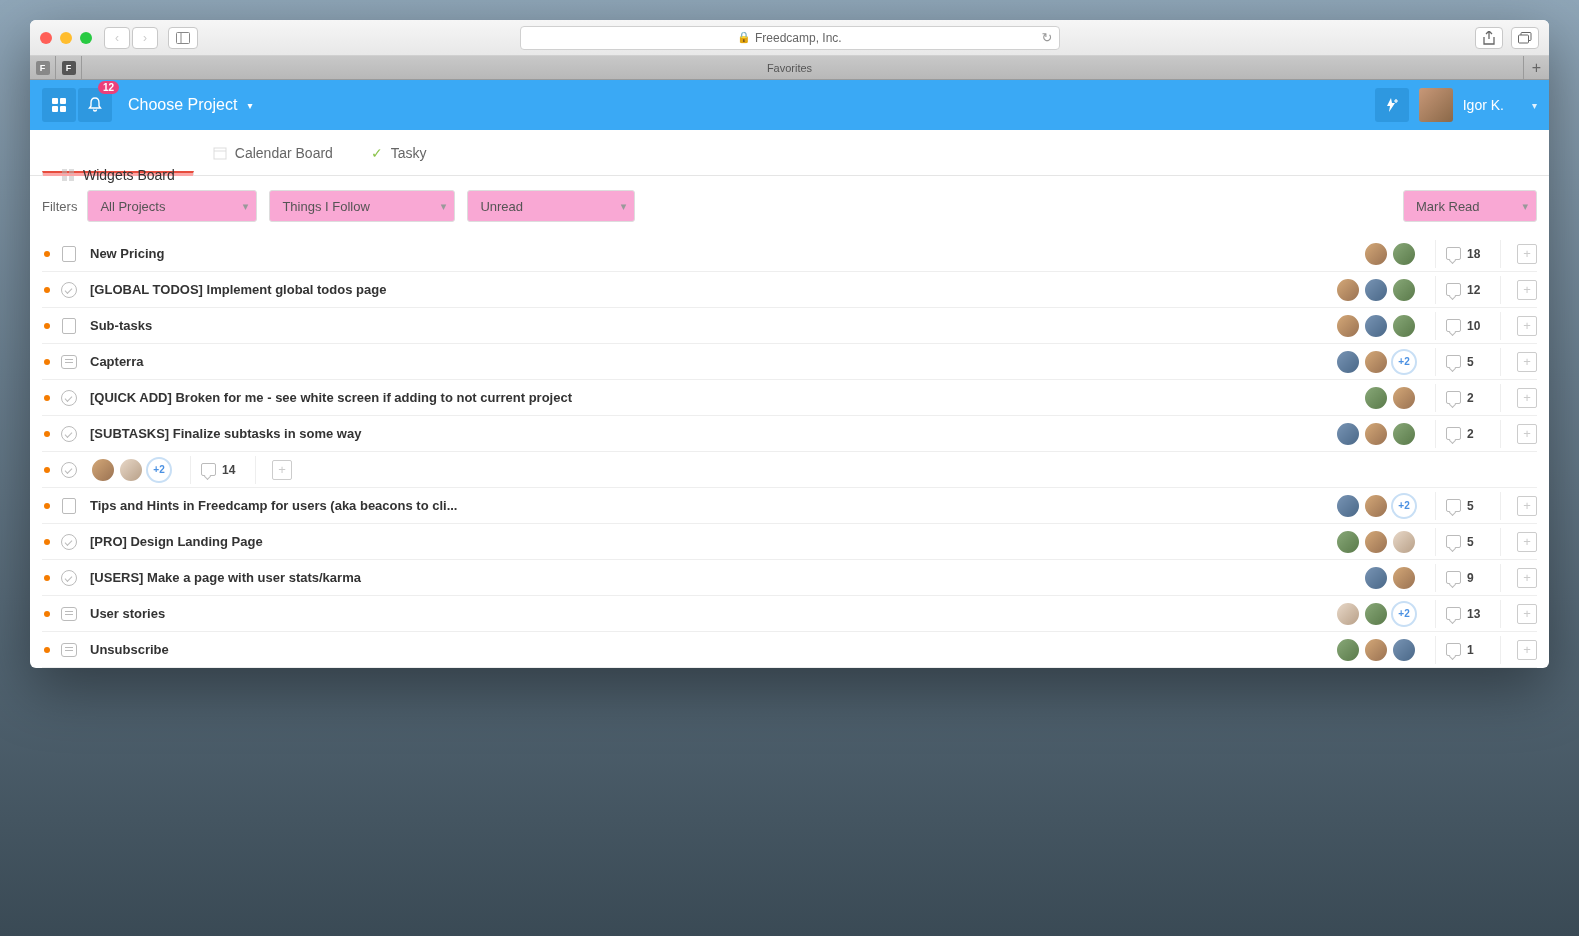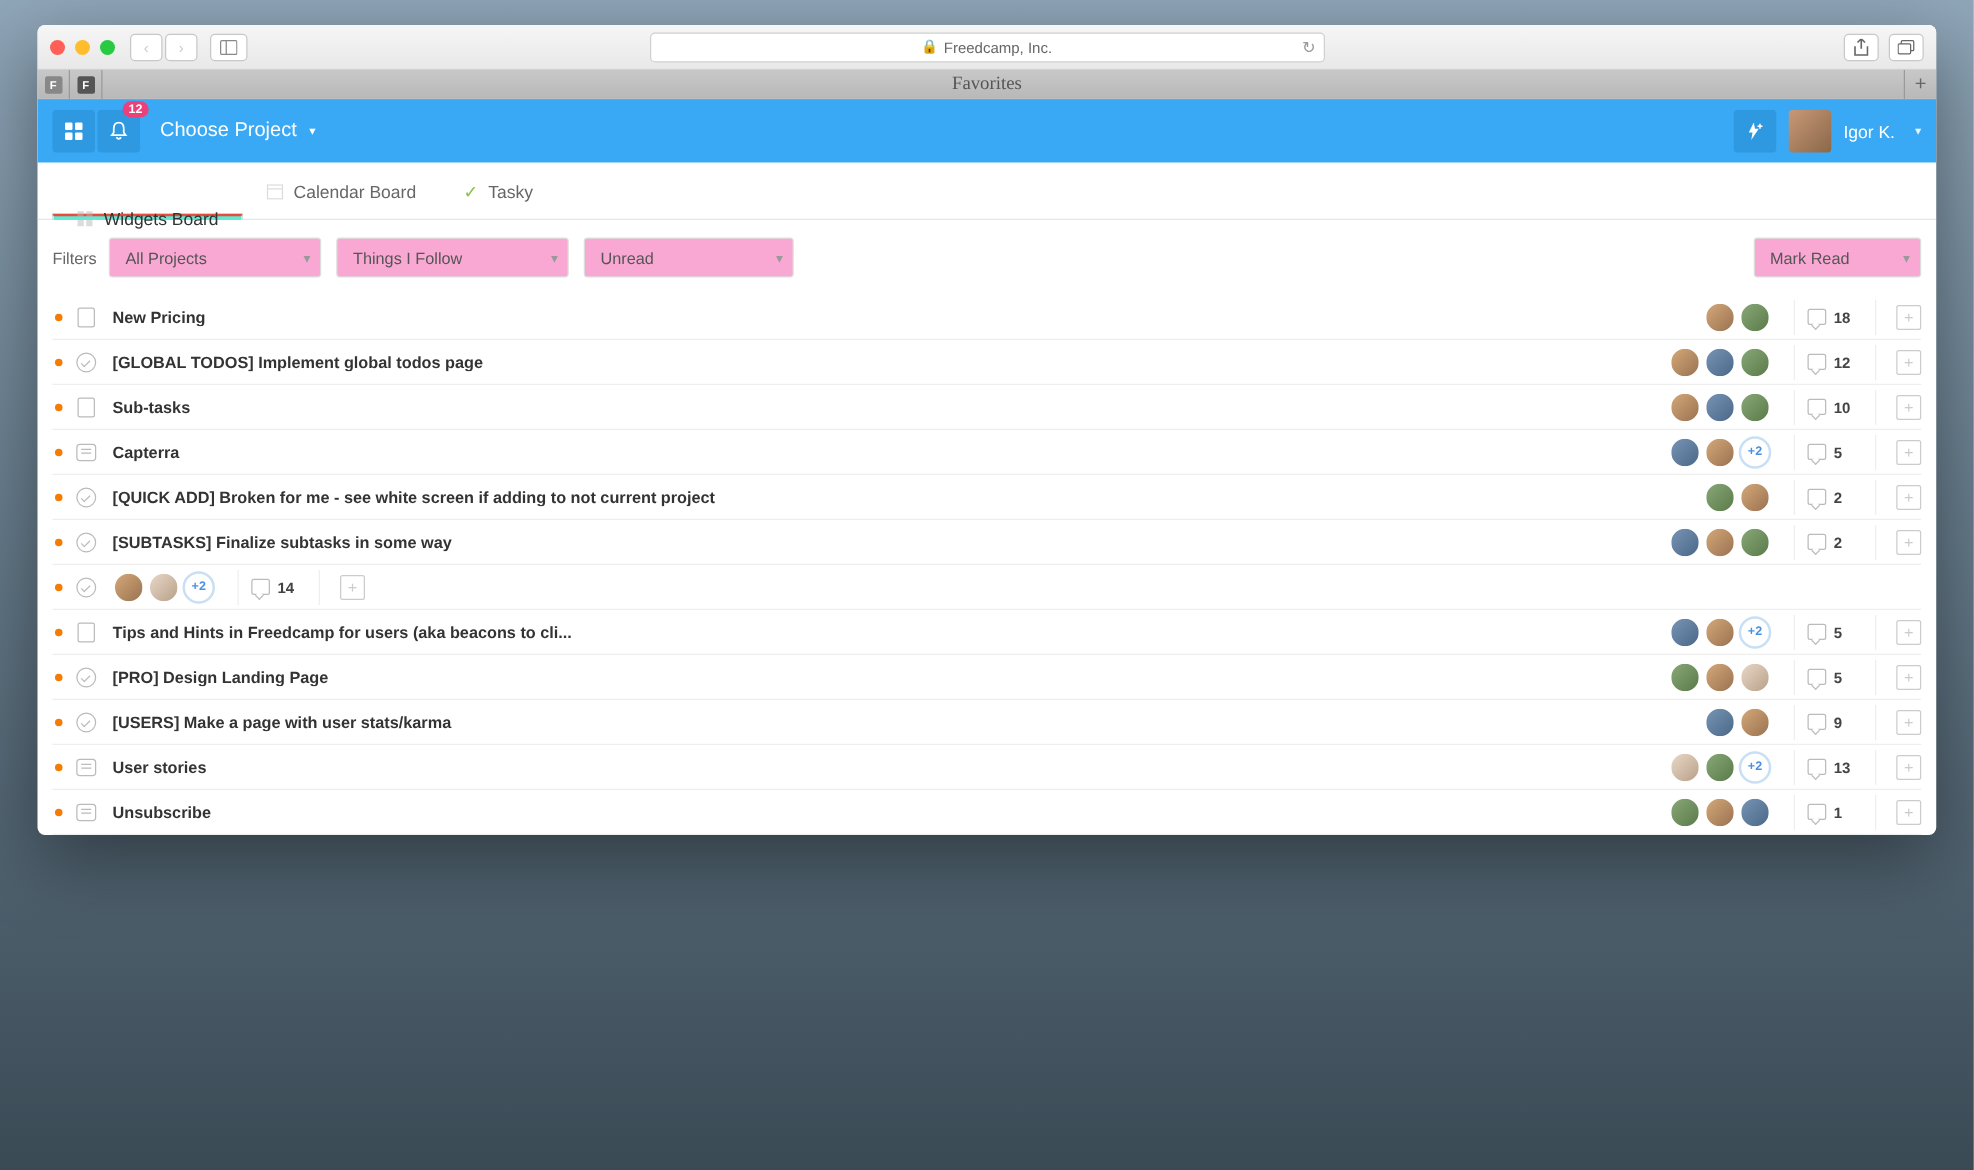--- a/index.html
+++ b/index.html
@@ -17,38 +17,38 @@
     .addr{position:absolute;left:50%;transform:translateX(-50%);width:540px;height:24px;background:#fff;border:1px solid #d0d0d0;border-radius:4px;display:flex;align-items:center;justify-content:center;font-size:12px;color:#666;}
     .addr .lock{color:#4caf50;margin-right:4px;font-size:11px;}
     .addr .reload{position:absolute;right:6px;color:#999;font-size:13px;}
     .titlebar-right{margin-left:auto;display:flex;gap:8px;}
     .tb-icon{width:28px;height:22px;border:1px solid #c8c8c8;background:#fff;border-radius:4px;display:flex;align-items:center;justify-content:center;color:#666;font-size:13px;}
     
     .tabbar{height:24px;background:linear-gradient(#c8c8c8,#b8b8b8);border-bottom:1px solid #9a9a9a;display:flex;align-items:center;position:relative;}
     .fav-tab{width:26px;height:24px;display:flex;align-items:center;justify-content:center;border-right:1px solid #9a9a9a;}
     .fav-sq{width:14px;height:14px;background:#888;border-radius:2px;display:flex;align-items:center;justify-content:center;color:#fff;font-size:9px;font-weight:bold;}
     .fav-sq.active{background:#555;}
-    .tab-label{position:absolute;left:50%;transform:translateX(-50%);font-size:15px;color:#555;font-family:Liberation Serif, serif;}
+    .tab-label{position:absolute;left:50%;transform:translateX(-50%);font-size:11px;color:#555;}
     .add-tab{margin-left:auto;width:26px;height:24px;display:flex;align-items:center;justify-content:center;color:#666;font-size:16px;border-left:1px solid #9a9a9a;}
     
     .app-header{height:50px;background:#3aa9f5;display:flex;align-items:center;padding:0 12px;color:#fff;}
     .hdr-btn{width:34px;height:34px;background:#2e98e0;border-radius:3px;display:flex;align-items:center;justify-content:center;margin-right:2px;position:relative;}
     .grid-icon{display:grid;grid-template-columns:6px 6px;grid-template-rows:6px 6px;gap:2px;}
     .grid-icon span{background:#fff;border-radius:1px;}
     .bell-badge{position:absolute;top:-7px;right:-7px;background:#ec407a;color:#fff;font-size:10px;font-weight:bold;border-radius:9px;padding:1px 5px;}
     .project-select{margin-left:14px;font-size:16px;display:flex;align-items:center;gap:10px;cursor:pointer;text-align:center;}
     .hdr-right{margin-left:auto;display:flex;align-items:center;gap:10px;}
     .flash-btn{width:34px;height:34px;background:#2e98e0;border-radius:3px;display:flex;align-items:center;justify-content:center;font-size:15px;}
     .avatar-sq{width:34px;height:34px;border-radius:3px;background:linear-gradient(135deg,#c89878,#8a6848);}
-    .user-name{font-size:14px;margin-right:8px;}
+    .user-name{font-size:14px;margin-right:20px;}
     .user-caret{font-size:10px;opacity:.85;}
     
     .view-tabs{height:46px;border-bottom:1px solid #e5e5e5;display:flex;padding:0 12px;}
     .view-tab{display:flex;align-items:center;gap:8px;padding:0 18px;font-size:14px;color:#666;border:1px solid transparent;border-bottom:none;cursor:pointer;}
-    .view-tab.active{border-color:#e5e5e5;border-top:2px solid #e74c3c;background:#5eead4;margin-bottom:-1px;color:#333;margin-top:41px;}
+    .view-tab.active{border-color:#e5e5e5;border-top:2px solid #e74c3c;background:#fca5a5;margin-bottom:-1px;color:#333;margin-top:41px;}
     .vt-icon{width:14px;height:14px;opacity:.5;}
     .vt-check{color:#8bc34a;font-size:14px;}
     
     .filters-row{display:flex;align-items:center;padding:14px 12px;gap:12px;}
     .filters-label{font-size:13px;color:#666;margin-right:-2px;}
     .select{height:32px;border:1px solid #ddd;border-radius:3px;background:#f9a8d4;font-size:13px;color:#555;padding:0 28px 0 12px;position:relative;display:flex;align-items:center;cursor:pointer;}
     .select::after{content:"▾";position:absolute;right:8px;color:#999;font-size:11px;}
     .sel-projects{width:170px;} .sel-things{width:186px;} .sel-unread{width:168px;} .sel-mark{width:134px;margin-left:auto;}
     
     .list{padding:0 12px;}

